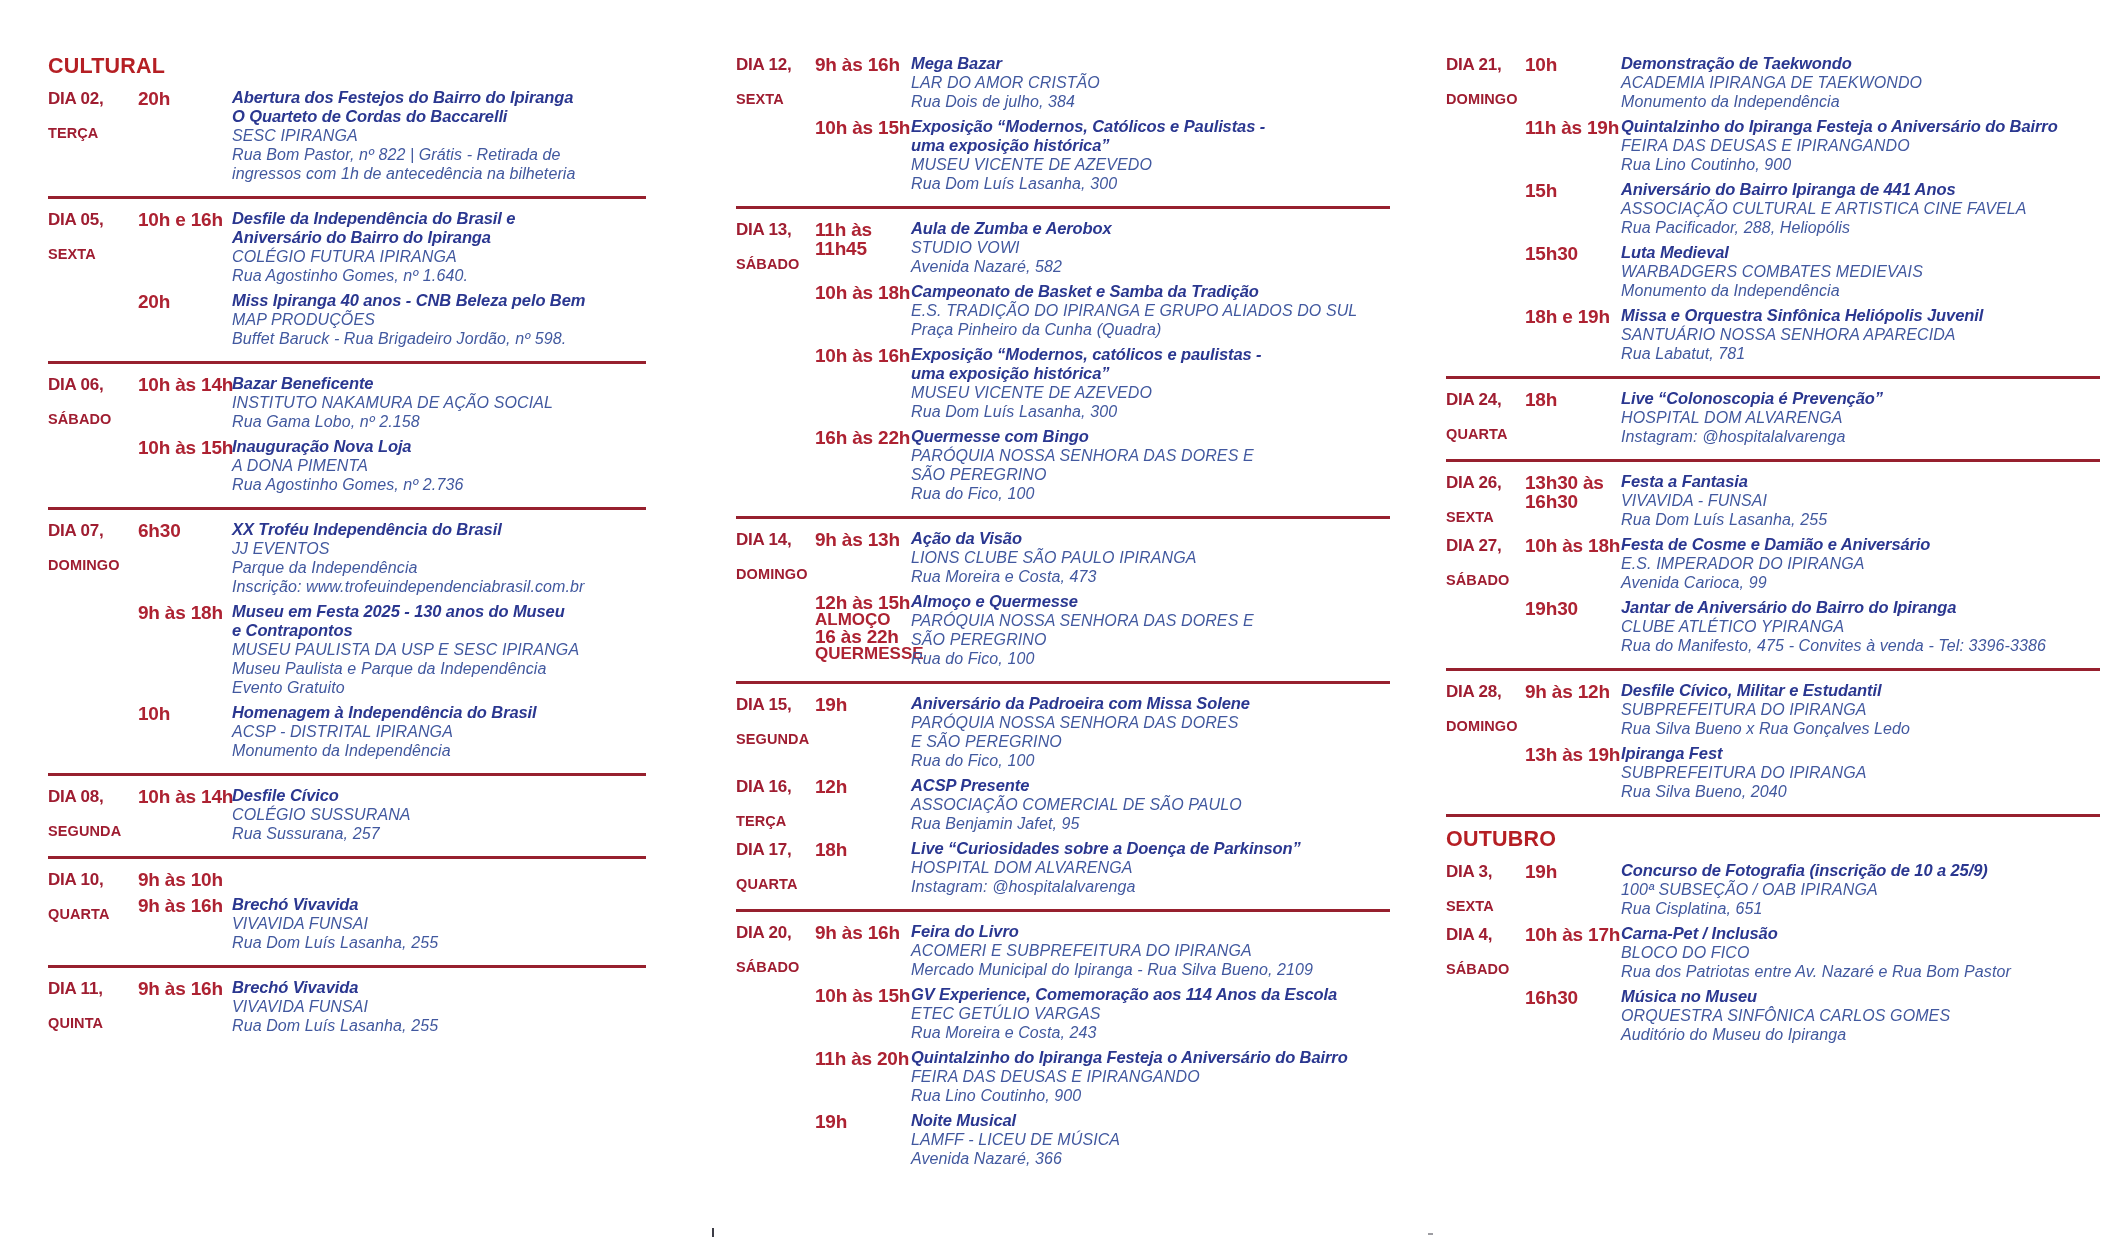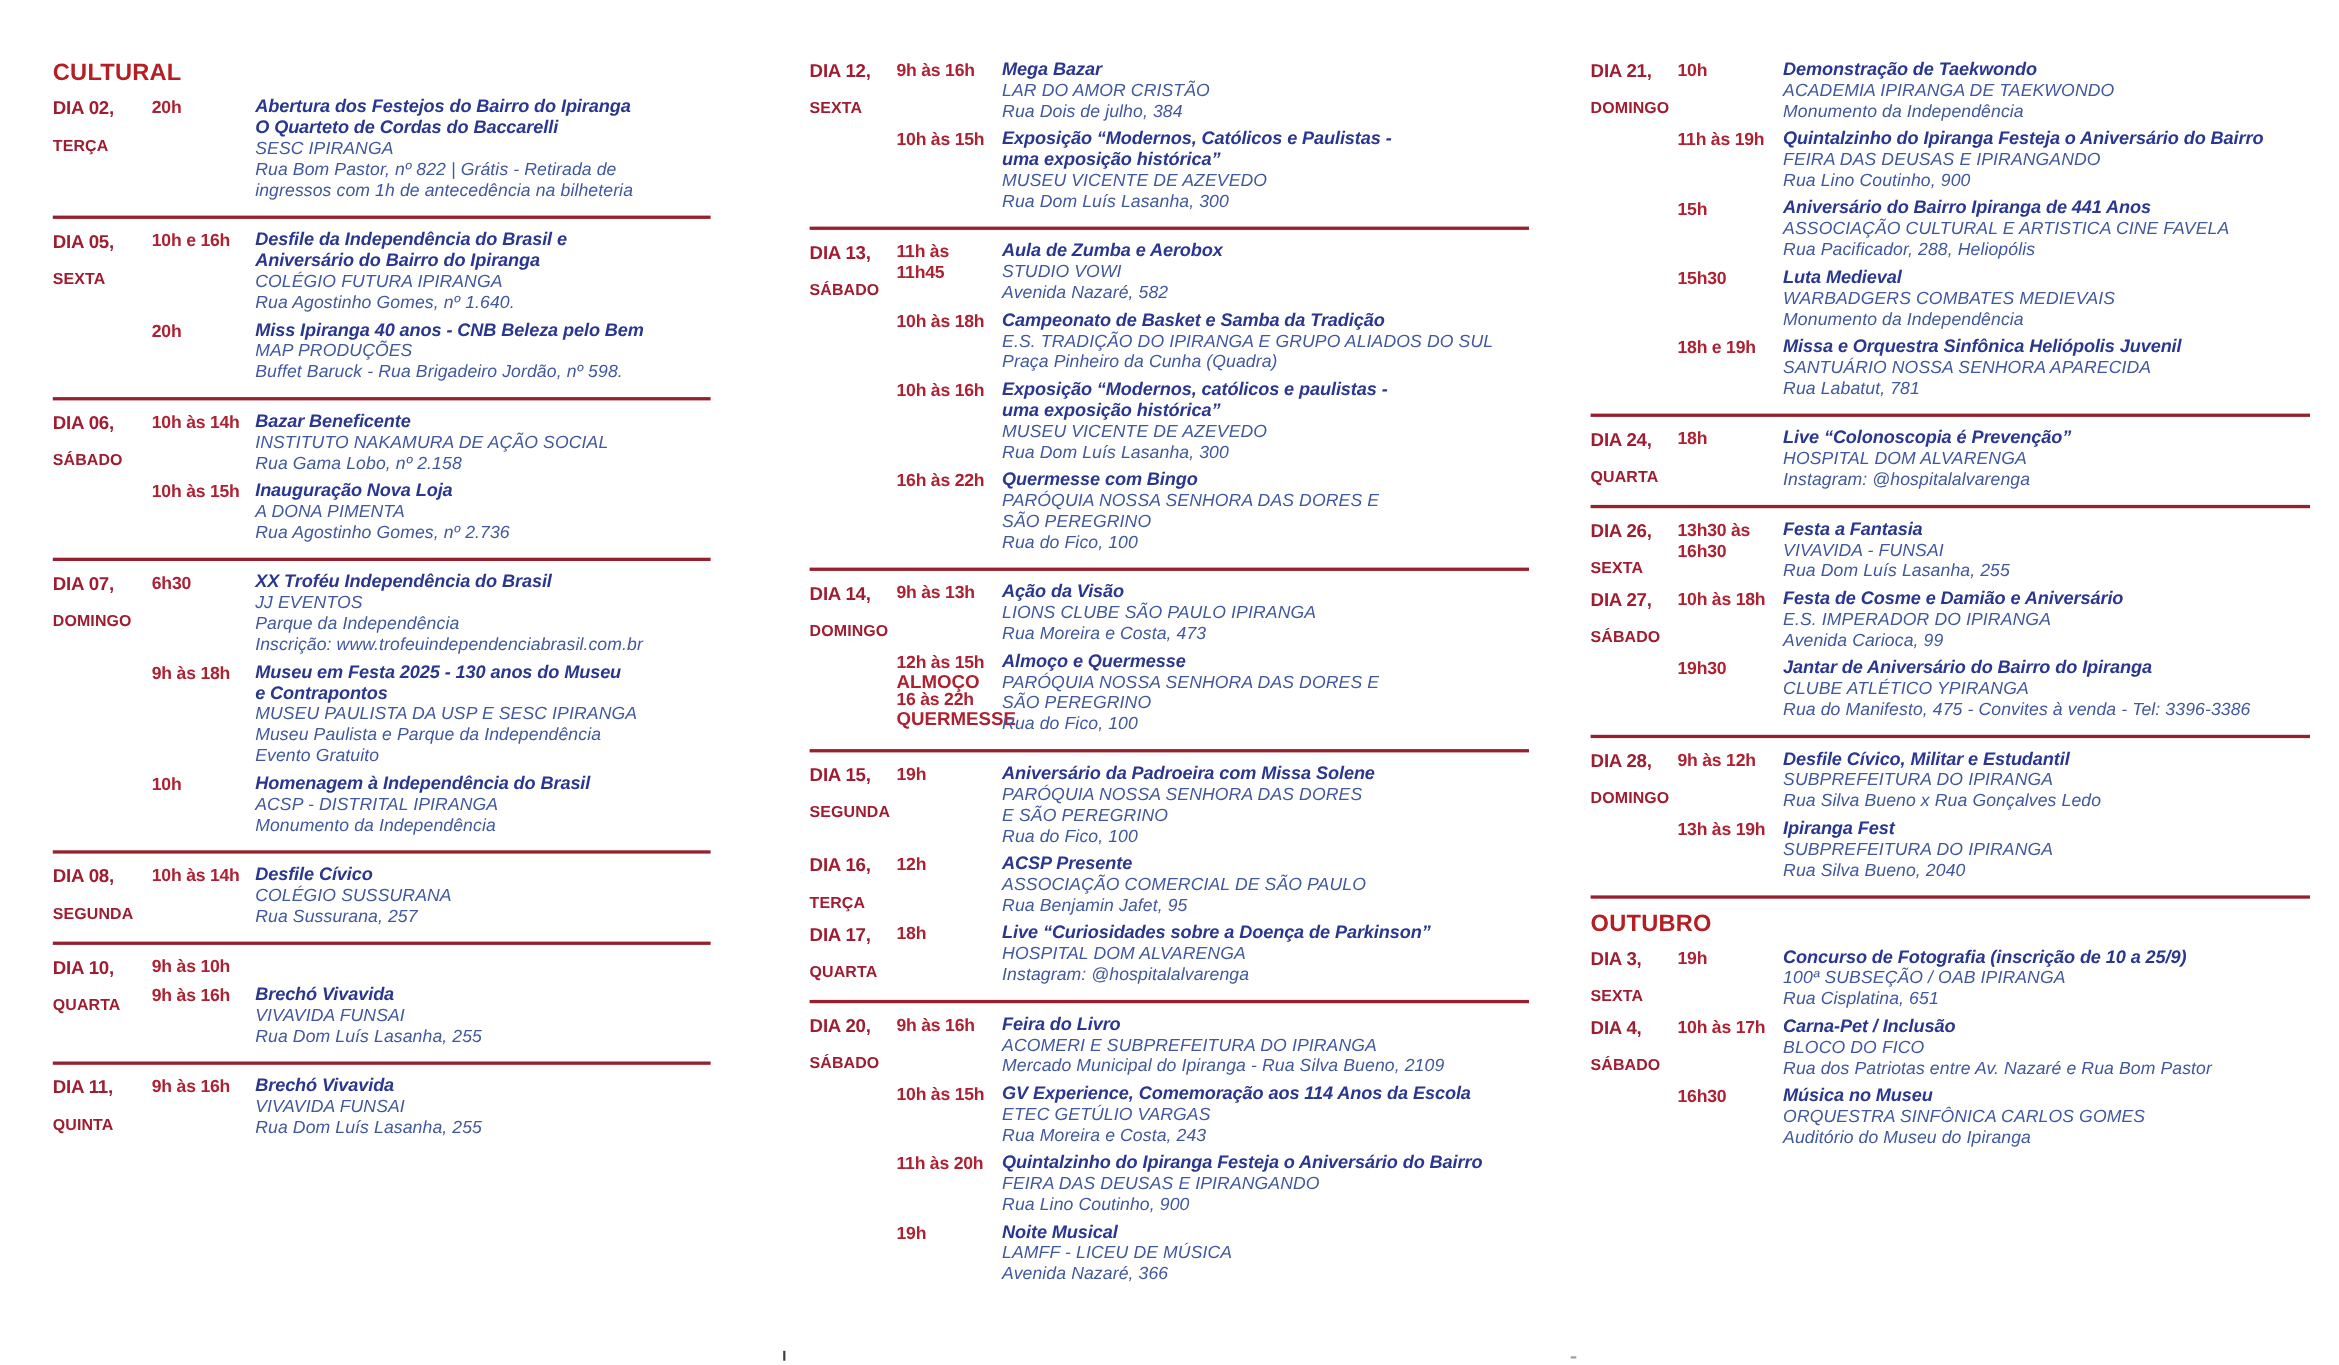--- a/index.html
+++ b/index.html
@@ -45,21 +45,21 @@
     line-height: 16px; margin-top: 16px;
   }
 
   .events-col { flex: 1 1 auto; min-width: 0; }
   .event { display: flex; align-items: flex-start; margin-bottom: 6px; }
   .event:last-child { margin-bottom: 0; }
 
   .times { flex: none; width: 96px; padding-top: 1px; }
   .col:nth-child(1) .times { width: 94px; }
   .time-line {
-    font-size: 16px; font-weight: bold;
+    font-size: 19px; font-weight: bold;
     color: #ad2232; line-height: 19px;
     letter-spacing: -0.2px;
     white-space: nowrap;
   }
   .time-line.small { font-size: 17px; line-height: 15px; letter-spacing: 0; }
 
   .event-body { flex: 1 1 auto; min-width: 0; font-style: italic; }
   .event-title {
     font-size: 16.5px; font-weight: bold;
     color: #2a3790; line-height: 19px;

